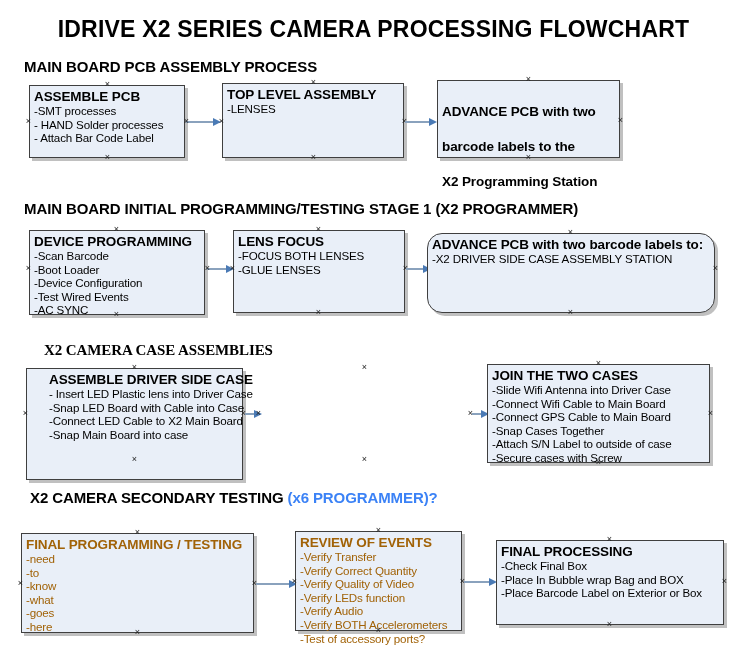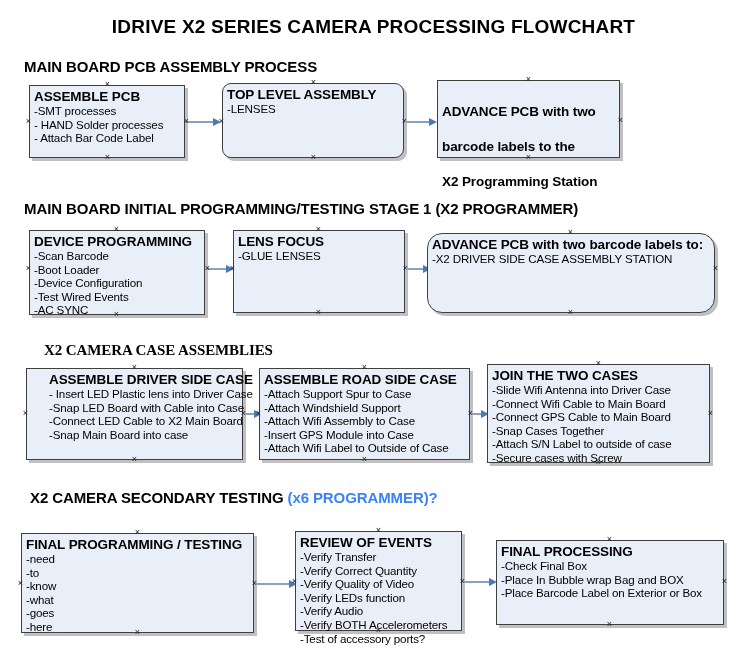--- a/index.html
+++ b/index.html
@@ -21,21 +21,21 @@
     width: 747px;
     height: 662px;
   }
   .abs { position: absolute; }
 
   
   .doc-title {
     left: 0; top: 16px;
     width: 747px;
     text-align: center;
-    font-size: 19px;
+    font-size: 23px;
     font-weight: bold;
     letter-spacing: 0.2px;
     white-space: nowrap;
   }
   .section-title {
     font-size: 15px;
     font-weight: bold;
     white-space: nowrap;
     letter-spacing: -0.1px;
   }
@@ -61,21 +61,21 @@
   }
   .fbox .bline {
     font-size: 11.6px;
     line-height: 13.6px;
     white-space: nowrap;
     letter-spacing: -0.15px;
   }
   .fbox.hdr-wrap .bhead { white-space: normal; margin-top: 20px; }
 
   
-  .fbox.red .bhead, .fbox.red .bline { color: #000000; }
+  .fbox.red .bhead, .fbox.red .bline { color: #a16207; }
 
   
   .conn {
     height: 1.6px;
     background: #8aa2bd;
   }
   .arrowhead {
     width: 0; height: 0;
     border-top: 4.5px solid transparent;
     border-bottom: 4.5px solid transparent;
@@ -112,21 +112,21 @@
     <span>MAIN BOARD PCB ASSEMBLY PROCESS</span>
   </div>
   <div class="abs handle" style="left:104px; top:81px;"></div>
   <div class="abs handle" style="left:104px; top:154px;"></div>
   <div class="abs handle" style="left:25px; top:118px;"></div>
 
   <div class="abs conn" style="left:186px; top:121px; width:28px;"></div>
   <div class="abs arrowhead" style="left:213px; top:117.5px;"></div>
   <div class="abs handle" style="left:183px; top:118px;"></div>
 
-  <div class="abs fbox" style="left:222px; top:83px; width:182px; height:75px;border-radius:9px;">
+  <div class="abs fbox" style="left:222px; top:83px; width:182px; height:75px;">
     <div class="bhead">TOP LEVEL ASSEMBLY</div>
     <div class="bline">-LENSES</div>
   </div>
   <div class="abs handle" style="left:310px; top:79px;"></div>
   <div class="abs handle" style="left:310px; top:154px;"></div>
   <div class="abs handle" style="left:218px; top:118px;"></div>
   <div class="abs handle" style="left:401px; top:118px;"></div>
 
   <div class="abs conn" style="left:405px; top:121px; width:25px;"></div>
   <div class="abs arrowhead" style="left:429px; top:117.5px;"></div>
@@ -155,20 +155,21 @@
   <div class="abs handle" style="left:113px; top:226px;"></div>
   <div class="abs handle" style="left:113px; top:311px;"></div>
   <div class="abs handle" style="left:25px; top:265px;"></div>
 
   <div class="abs conn" style="left:207px; top:268px; width:20px;"></div>
   <div class="abs arrowhead" style="left:226px; top:264.5px;"></div>
   <div class="abs handle" style="left:204px; top:265px;"></div>
 
   <div class="abs fbox" style="left:233px; top:230px; width:172px; height:83px;">
     <div class="bhead">LENS FOCUS</div>
+    <div class="bline">-FOCUS BOTH LENSES</div>
     <div class="bline">-GLUE LENSES</div>
   </div>
   <div class="abs handle" style="left:315px; top:226px;"></div>
   <div class="abs handle" style="left:315px; top:309px;"></div>
   <div class="abs handle" style="left:229px; top:265px;"></div>
   <div class="abs handle" style="left:402px; top:265px;"></div>
 
   <div class="abs conn" style="left:406px; top:268px; width:18px;"></div>
   <div class="abs arrowhead" style="left:423px; top:264.5px;"></div>
 
@@ -177,43 +178,35 @@
     <div class="bline">-X2 DRIVER  SIDE  CASE  ASSEMBLY STATION</div>
   </div>
   <div class="abs handle" style="left:567px; top:229px;"></div>
   <div class="abs handle" style="left:567px; top:309px;"></div>
   <div class="abs handle" style="left:712px; top:265px;"></div>
 
   <div class="abs section-title" style="left:44px; top:342px;font-family:Liberation Serif, serif;">
     <span>X2 CAMERA CASE ASSEMBLIES</span>
   </div>
 
-  <div class="abs fbox" style="left:26px; top:368px; width:217px; height:92px;padding-left:22px;">
+  <div class="abs fbox" style="left:26px; top:368px; width:217px; height:112px;padding-left:22px;">
     <div class="bhead">ASSEMBLE DRIVER SIDE CASE</div>
     <div class="bline">- Insert LED Plastic lens into Driver Case</div>
     <div class="bline">-Snap LED Board with Cable into Case</div>
     <div class="bline">-Connect LED Cable to X2 Main Board</div>
     <div class="bline">-Snap Main Board into case</div>
   </div>
   <div class="abs handle" style="left:131px; top:364px;"></div>
   <div class="abs handle" style="left:131px; top:456px;"></div>
   <div class="abs handle" style="left:22px; top:410px;"></div>
   <div class="abs handle" style="left:240px; top:410px;"></div>
 
   <div class="abs conn" style="left:245px; top:413px; width:10px;"></div>
   <div class="abs arrowhead" style="left:254px; top:409.5px;"></div>
 
-  <div class="abs fbox" style="left:259px; top:368px; width:211px; height:92px;">
-    <div class="bhead">ASSEMBLE ROAD SIDE CASE</div>
-    <div class="bline">-Attach Support Spur to Case</div>
-    <div class="bline">-Attach Windshield Support</div>
-    <div class="bline">-Attach Wifi Assembly to Case</div>
-    <div class="bline">-Insert GPS Module into Case</div>
-    <div class="bline">-Attach Wifi Label to Outside of Case</div>
-  </div>
   <div class="abs handle" style="left:361px; top:364px;"></div>
   <div class="abs handle" style="left:361px; top:456px;"></div>
   <div class="abs handle" style="left:255px; top:410px;"></div>
   <div class="abs handle" style="left:467px; top:410px;"></div>
 
   <div class="abs conn" style="left:472px; top:413px; width:10px;"></div>
   <div class="abs arrowhead" style="left:481px; top:409.5px;"></div>
 
   <div class="abs fbox" style="left:487px; top:364px; width:223px; height:99px;">
     <div class="bhead">JOIN THE TWO CASES</div>

